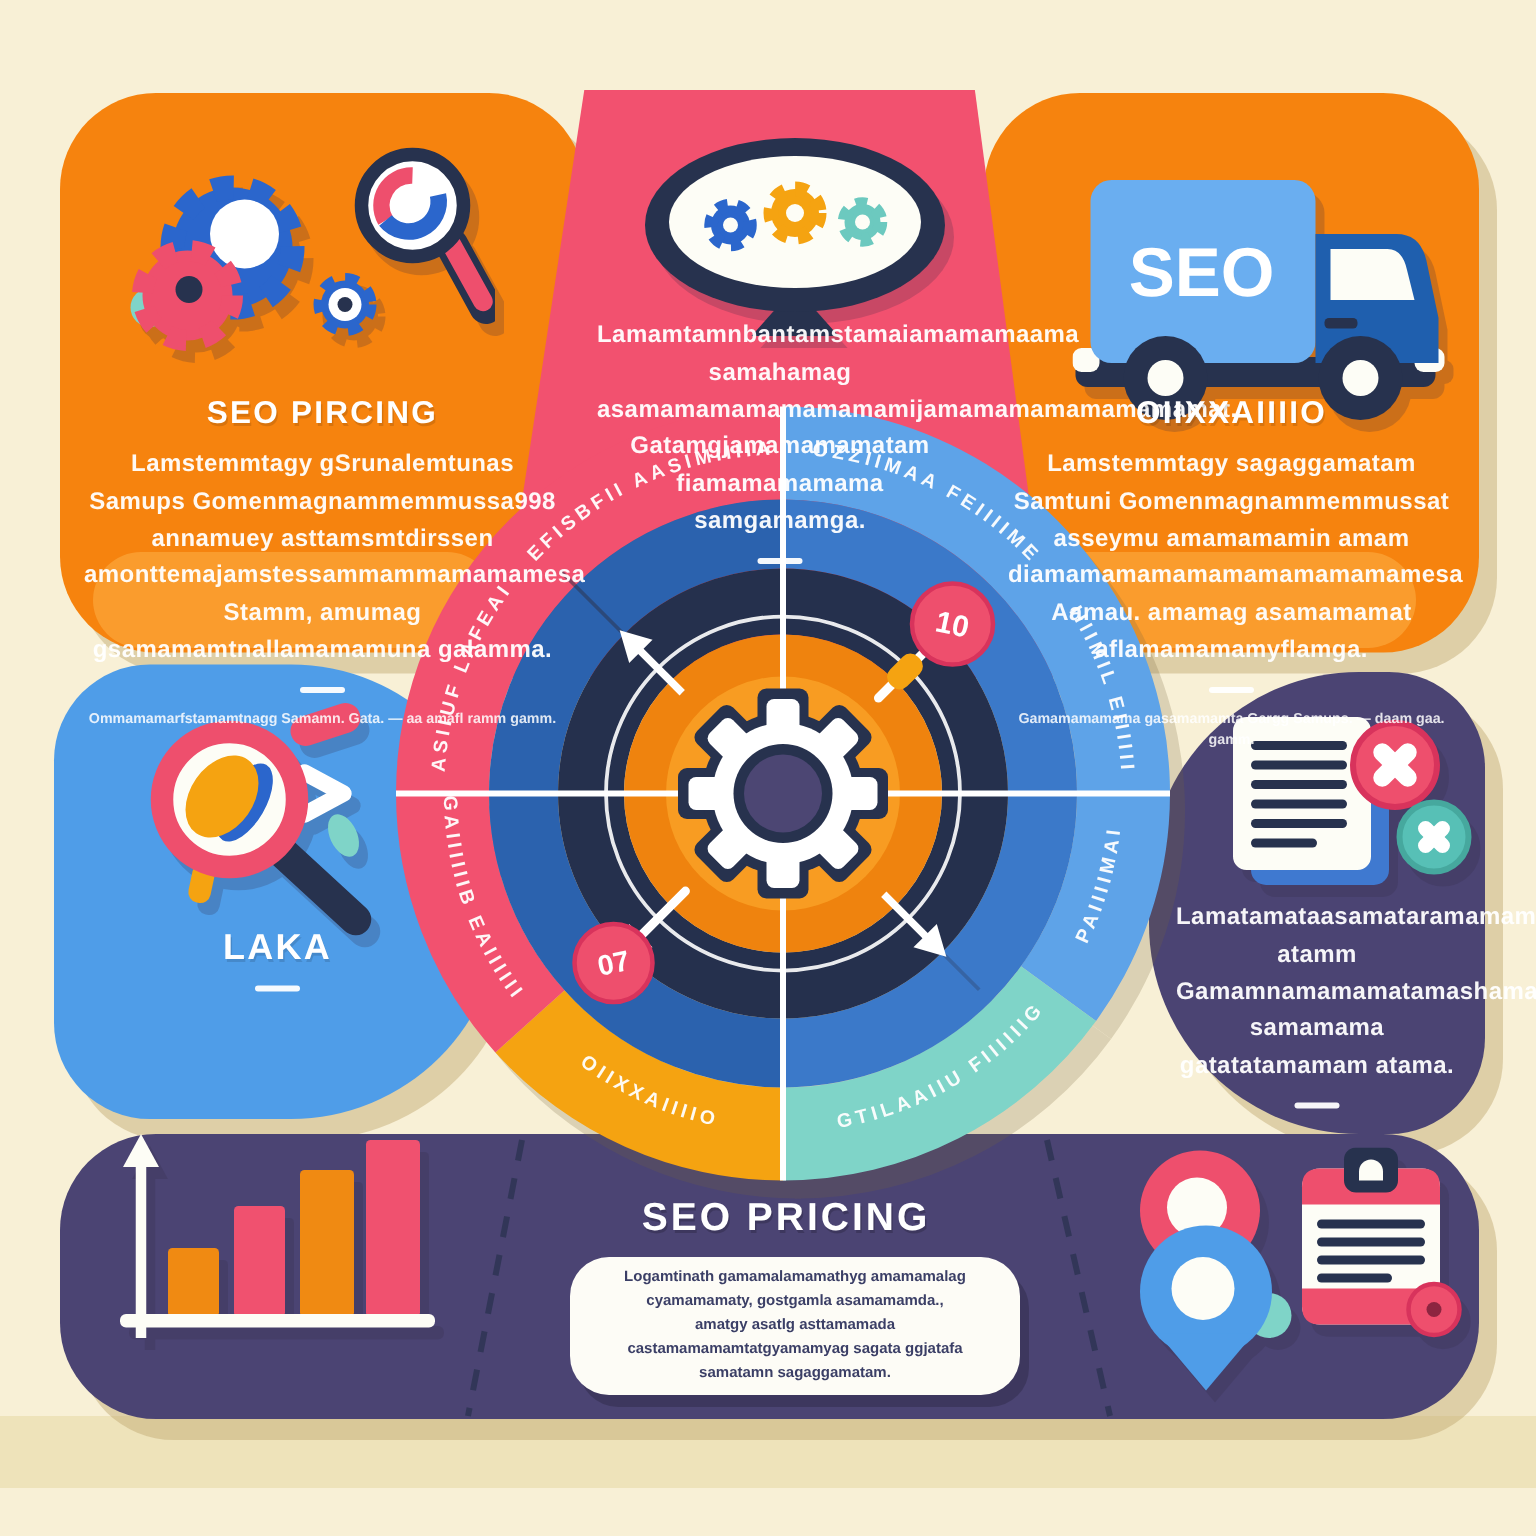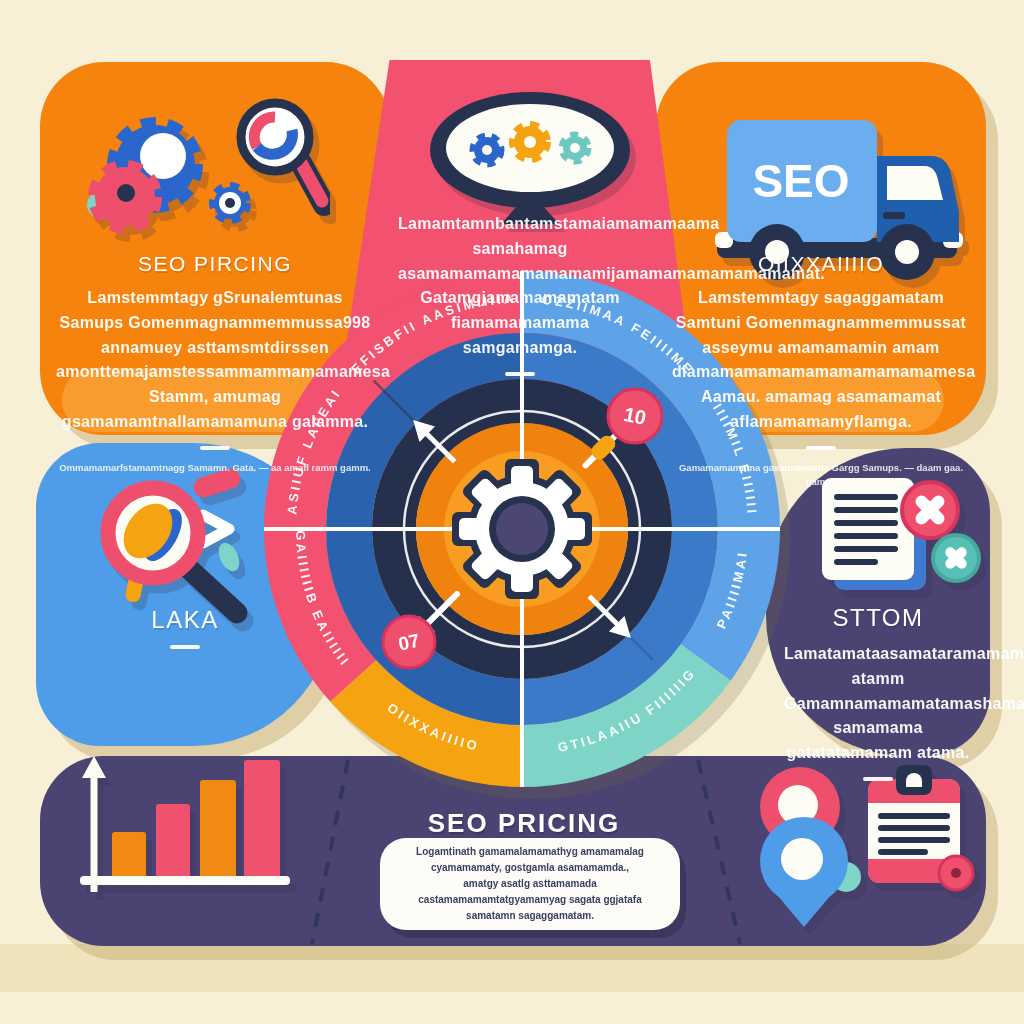--- a/index.html
+++ b/index.html
@@ -12,22 +12,22 @@
   .blob-blue{background:#4f9de8;border-radius:64px 140px 140px 64px;box-shadow:12px 14px 0 rgba(190,166,110,.45);}
   .blob-purple{background:#4b4473;border-radius:140px 64px 64px 140px;box-shadow:12px 14px 0 rgba(190,166,110,.45);}
   .band{background:#4b4473;border-radius:64px;box-shadow:12px 14px 0 rgba(190,166,110,.45);z-index:1;}
   .wedge{left:330px;top:60px;width:372px;height:392px;background:#f2516f;
          clip-path:polygon(16% 0,86% 0,100% 100%,0% 100%);z-index:2;}
   .footer-blob{background:rgba(255,186,84,.45);border-radius:40px;z-index:1;}
   .wheel{z-index:3;filter:drop-shadow(10px 12px 0 rgba(120,100,60,.22));}
   .dashes{z-index:3;}
   .icon{z-index:4;filter:drop-shadow(6px 8px 0 rgba(50,40,70,.22));}
   .tb{z-index:4;text-align:center;color:#fff;}
-  .h-top{font-size:21px;font-weight:400;letter-spacing:1.5px;margin:4px 0 10px 0;text-shadow:1px 2px 0 rgba(0,0,0,.12);}
-  .h-big{font-size:26px;font-weight:800;letter-spacing:2px;margin:12px;text-shadow:1px 2px 0 rgba(0,0,0,.18);}
+  .h-top{font-size:21px;font-weight:700;letter-spacing:1.5px;margin:16px 0 10px 0;text-shadow:1px 2px 0 rgba(0,0,0,.12);}
+  .h-big{font-size:26px;font-weight:800;letter-spacing:2px;margin:0;text-shadow:1px 2px 0 rgba(0,0,0,.18);}
   .garble{font-size:16px;line-height:1.55;font-weight:600;letter-spacing:.3px;
           color:rgba(255,255,255,.95);margin:0;}
   .garble-sm{font-size:9.5px;line-height:1.5;font-weight:600;color:rgba(255,255,255,.85);margin:0;}
   .divider{width:30px;height:4px;background:#fff;border-radius:2px;margin:11px auto;opacity:.95;}
   .whitebox{background:#fdfcf6;border-radius:26px;z-index:4;box-shadow:6px 8px 0 rgba(0,0,0,.18);
             display:flex;align-items:center;justify-content:center;padding:10px 20px;box-sizing:border-box;}
   .whitebox p{font-size:10px;line-height:1.6;font-weight:700;color:#3b3f66;margin:16px;text-align:center;}
   svg text{font-family:"Liberation Sans",sans-serif;}
   .arc-label{font-size:13px;font-weight:700;letter-spacing:3px;fill:#ffffff;opacity:.95;}
 </style>
@@ -291,21 +291,20 @@
   <div class="divider"></div>
   <p class="garble-sm">Gamamamamama gasamamamta Gargg Samups. — daam gaa. gamm.</p>
 </div>
 
 <div class="abs tb" style="left:58px;top:602px;width:254px;">
   <h2 class="h-top" style="font-size:24px;">LAKA</h2>
   <div class="divider"></div>
 </div>
 
 <div class="abs tb" style="left:784px;top:600px;width:188px;">
-  <h2 class="h-top" style="font-size:24px;">STTOM</h2>
   <p class="garble">Lamatamataasamataramamamam atamm Gamamnamamamatamashamamamamamamama samamama gatatatamamam atama.</p>
   <div class="divider"></div>
 </div>
 
 <div class="abs tb" style="left:374px;top:796px;width:300px;">
   <h2 class="h-big">SEO PRICING</h2>
 </div>
 <div class="abs whitebox" style="left:380px;top:838px;width:300px;height:92px;">
   <p>Logamtinath gamamalamamathyg amamamalag cyamamamaty, gostgamla asamamamda., amatgy asatlg asttamamada castamamamamtatgyamamyag sagata ggjatafa samatamn sagaggamatam.</p>
 </div>

